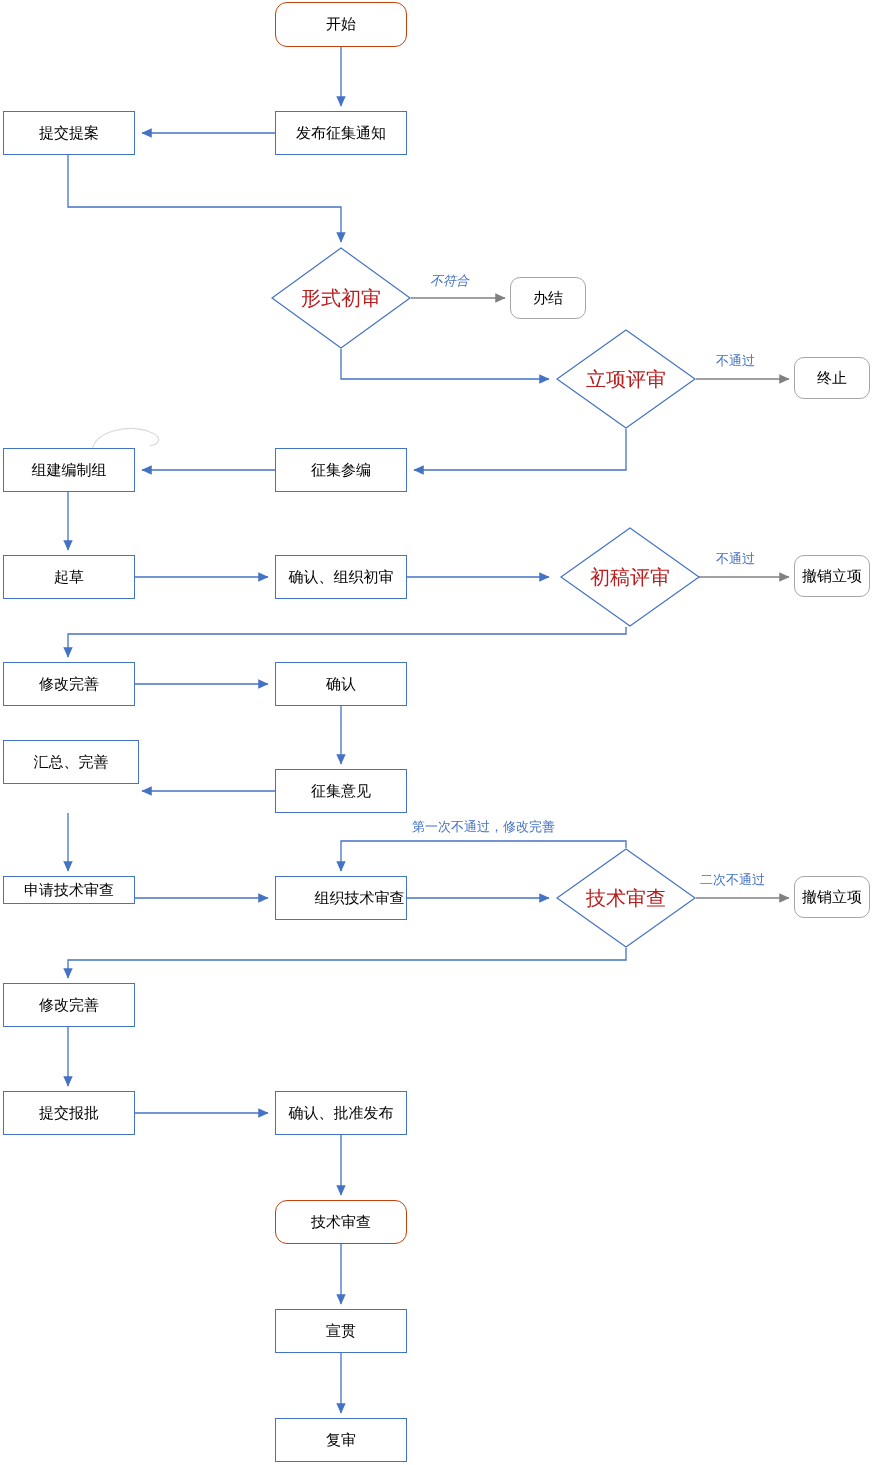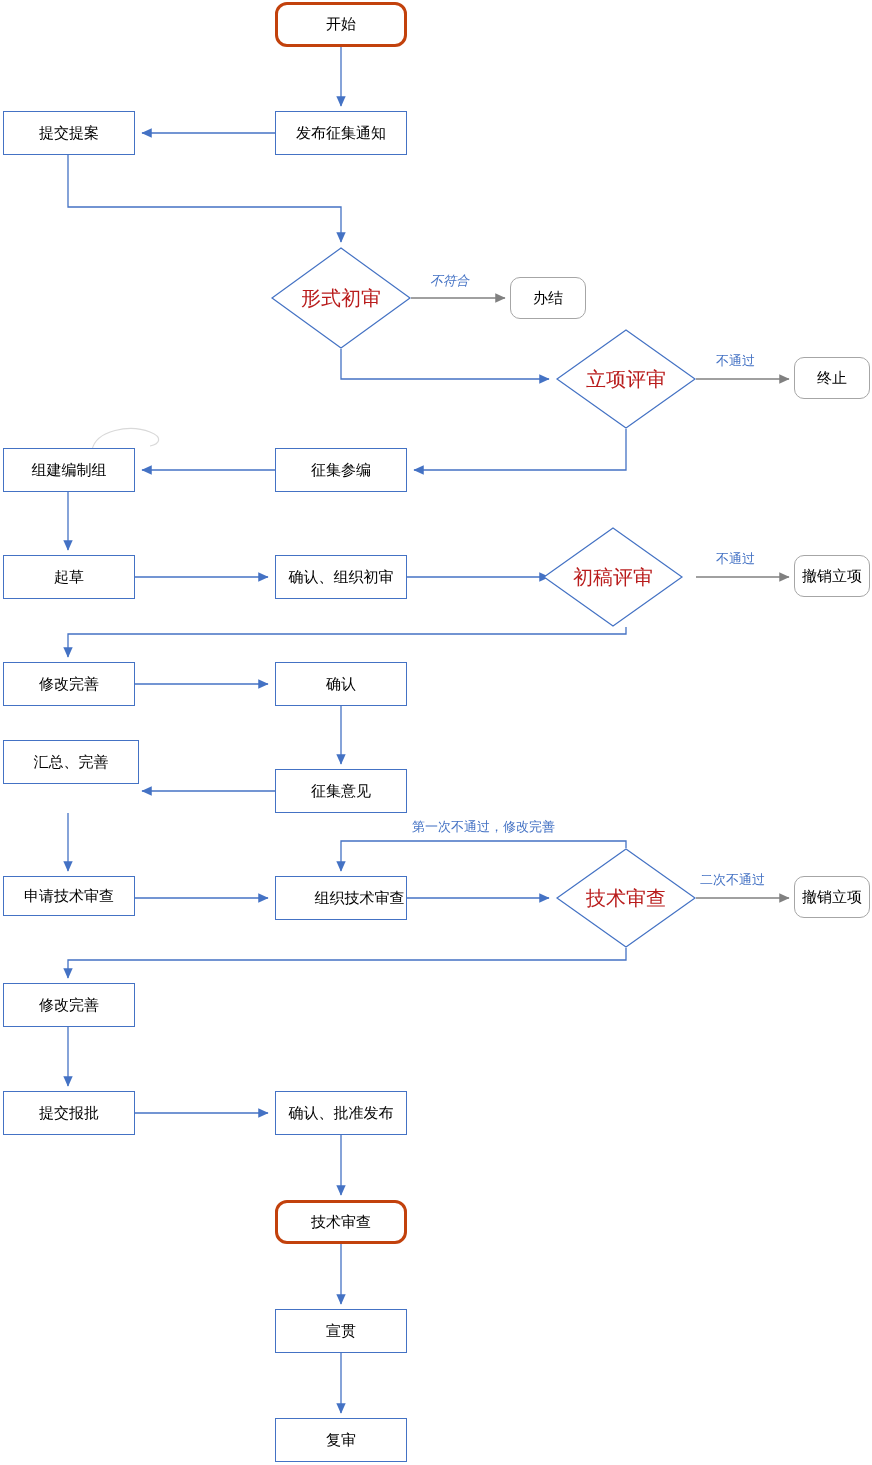--- a/index.html
+++ b/index.html
@@ -25,21 +25,21 @@
     color: #000000;
     font-size: 15px;
     line-height: 1.1;
     background: #ffffff;
     white-space: nowrap;
   }
   .rect {
     border: 1px solid #4472C4;
   }
   .term {
-    border: 3px solid #c2410c;
+    border: 1px solid #c2410c;
     border-radius: 12px;
   }
   .term-gray {
     border: 1px solid #A6A6A6;
     border-radius: 10px;
   }
   .diamond-wrap {
     position: absolute;
     background: transparent;
   }
@@ -171,21 +171,21 @@
   </div>
 
   <div class="node rect" style="left:3px; top:740px; width:136px; height:44px;">
     <span>汇总、完善</span>
   </div>
 
   <div class="node rect" style="left:275px; top:769px; width:132px; height:44px;">
     <span>征集意见</span>
   </div>
 
-  <div class="node rect" style="left:3px; top:876px; width:132px; height:40px;">
+  <div class="node rect" style="left:3px; top:876px; width:132px; height:28px;">
     <span>申请技术审查</span>
   </div>
 
   <div class="node rect" style="left:275px; top:876px; width:132px; height:44px;padding-left:37px;">
     <span>组织技术审查</span>
   </div>
 
   <div class="node rect" style="left:3px; top:983px; width:132px; height:44px;">
     <span>修改完善</span>
   </div>
@@ -229,21 +229,21 @@
     <div class="diamond-label">形式初审</div>
   </div>
 
   <div class="diamond-wrap" style="left:556px; top:329px; width:140px; height:100px;">
     <svg width="140" height="100">
       <polygon points="70,1 139,50 70,99 1,50" fill="#ffffff" stroke="#4472C4" stroke-width="1.2"></polygon>
     </svg>
     <div class="diamond-label">立项评审</div>
   </div>
 
-  <div class="diamond-wrap" style="left:543px; top:527px; width:140px; height:100px;text-align:right;">
+  <div class="diamond-wrap" style="left:560px; top:527px; width:140px; height:100px;text-align:right;">
     <svg width="140" height="100">
       <polygon points="70,1 139,50 70,99 1,50" fill="#ffffff" stroke="#4472C4" stroke-width="1.2"></polygon>
     </svg>
     <div class="diamond-label">初稿评审</div>
   </div>
 
   <div class="diamond-wrap" style="left:556px; top:848px; width:140px; height:100px;">
     <svg width="140" height="100">
       <polygon points="70,1 139,50 70,99 1,50" fill="#ffffff" stroke="#4472C4" stroke-width="1.2"></polygon>
     </svg>

